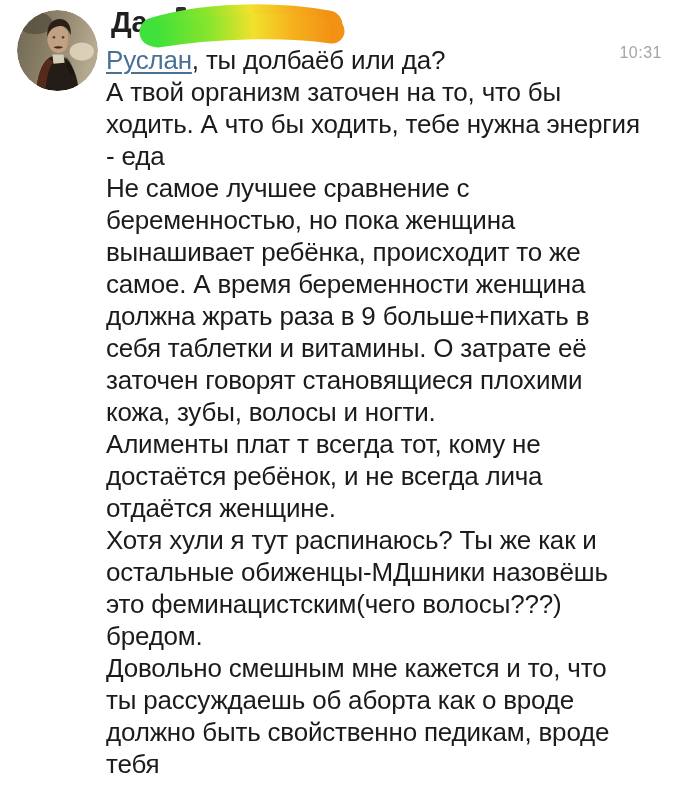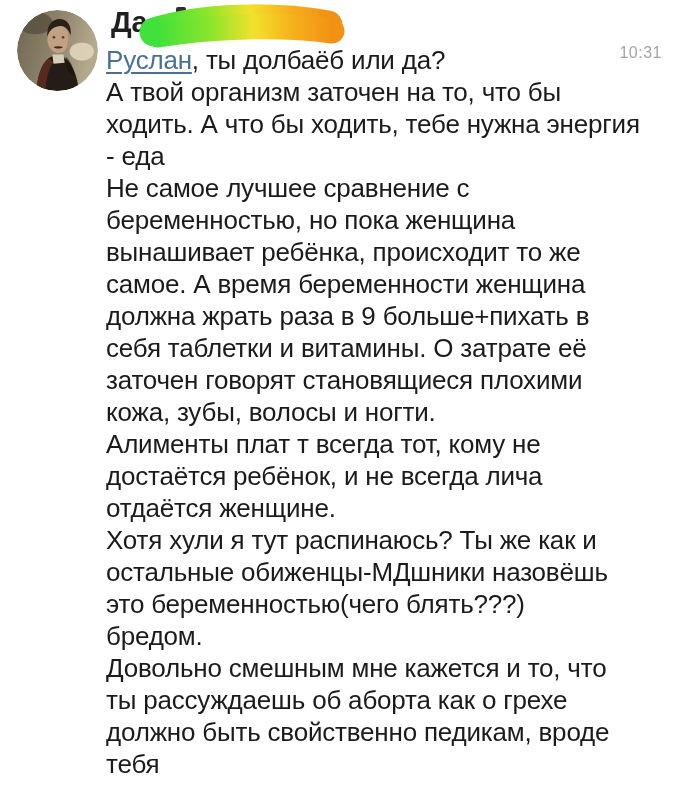--- a/index.html
+++ b/index.html
@@ -109,22 +109,22 @@
         <div class="line">самое. А время беременности женщина</div>
         <div class="line">должна жрать раза в 9 больше+пихать в</div>
         <div class="line">себя таблетки и витамины. О затрате её</div>
         <div class="line">заточен говорят становящиеся плохими</div>
         <div class="line">кожа, зубы, волосы и ногти.</div>
         <div class="line">Алименты плат т всегда тот, кому не</div>
         <div class="line">достаётся ребёнок, и не всегда лича</div>
         <div class="line">отдаётся женщине.</div>
         <div class="line">Хотя хули я тут распинаюсь? Ты же как и</div>
         <div class="line">остальные обиженцы-МДшники назовёшь</div>
-        <div class="line">это беременностью(чего блять???)</div>
+        <div class="line">это феминацистским(чего волосы???)</div>
         <div class="line">бредом.</div>
         <div class="line">Довольно смешным мне кажется и то, что</div>
-        <div class="line">ты рассуждаешь об аборта как о грехе</div>
+        <div class="line">ты рассуждаешь об аборта как о вроде</div>
         <div class="line">должно быть свойственно педикам, вроде</div>
         <div class="line">тебя</div>
       </div>
   </div>
 
 </div>
 
 </body></html>

